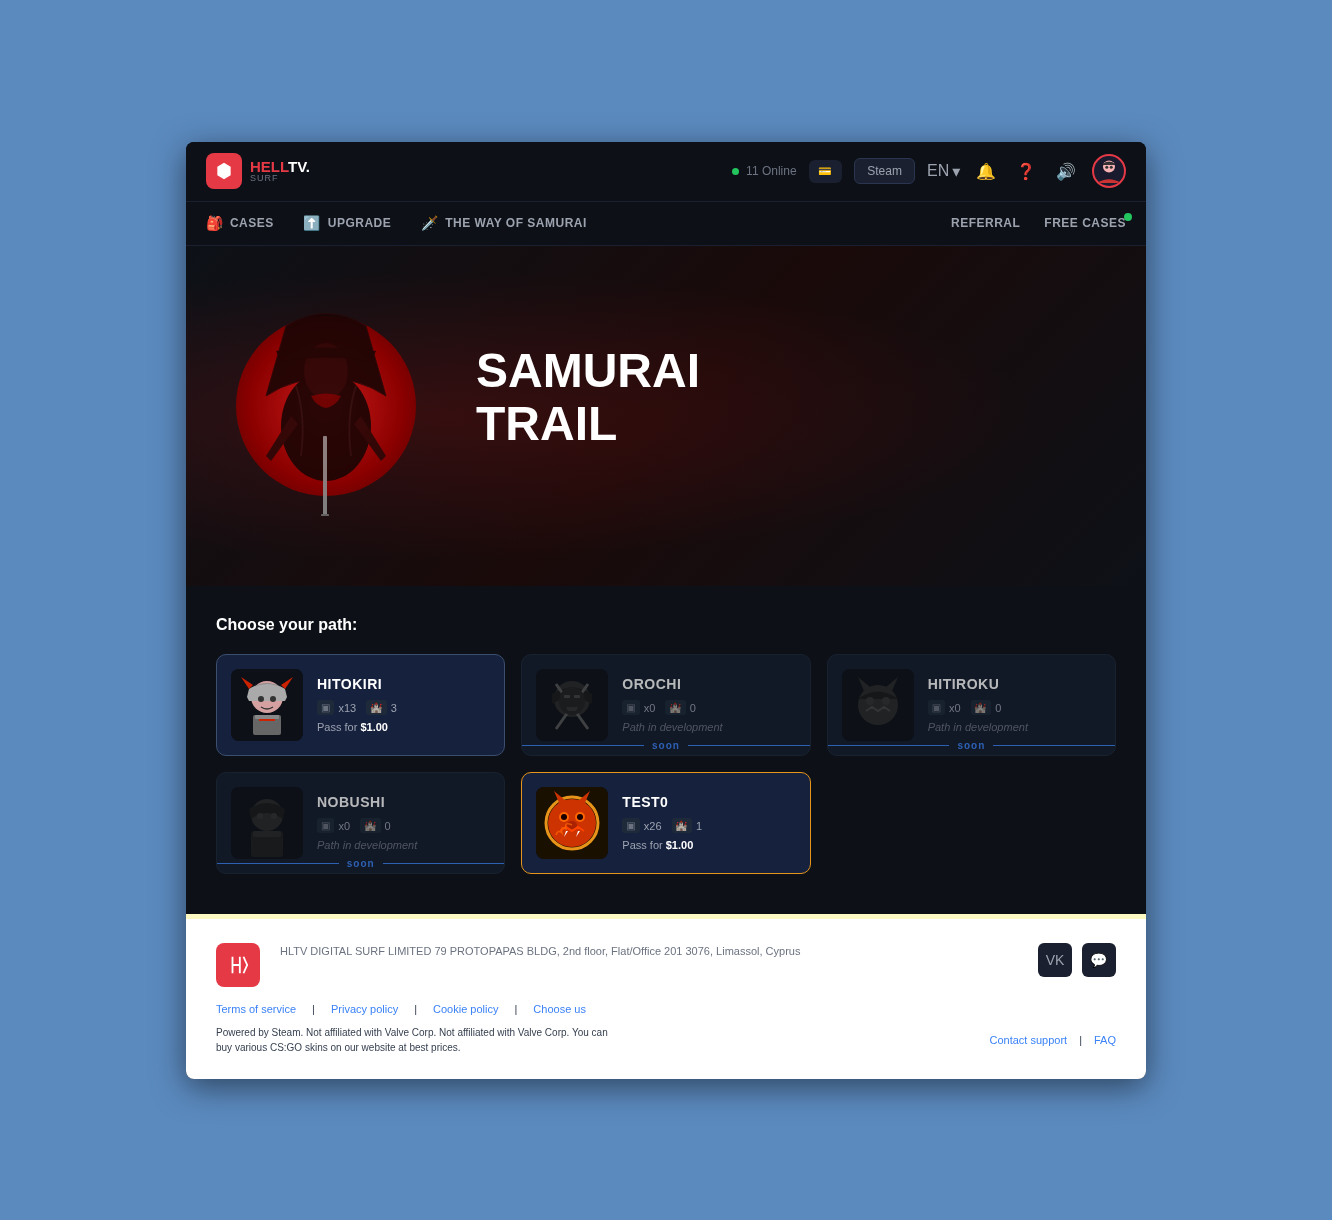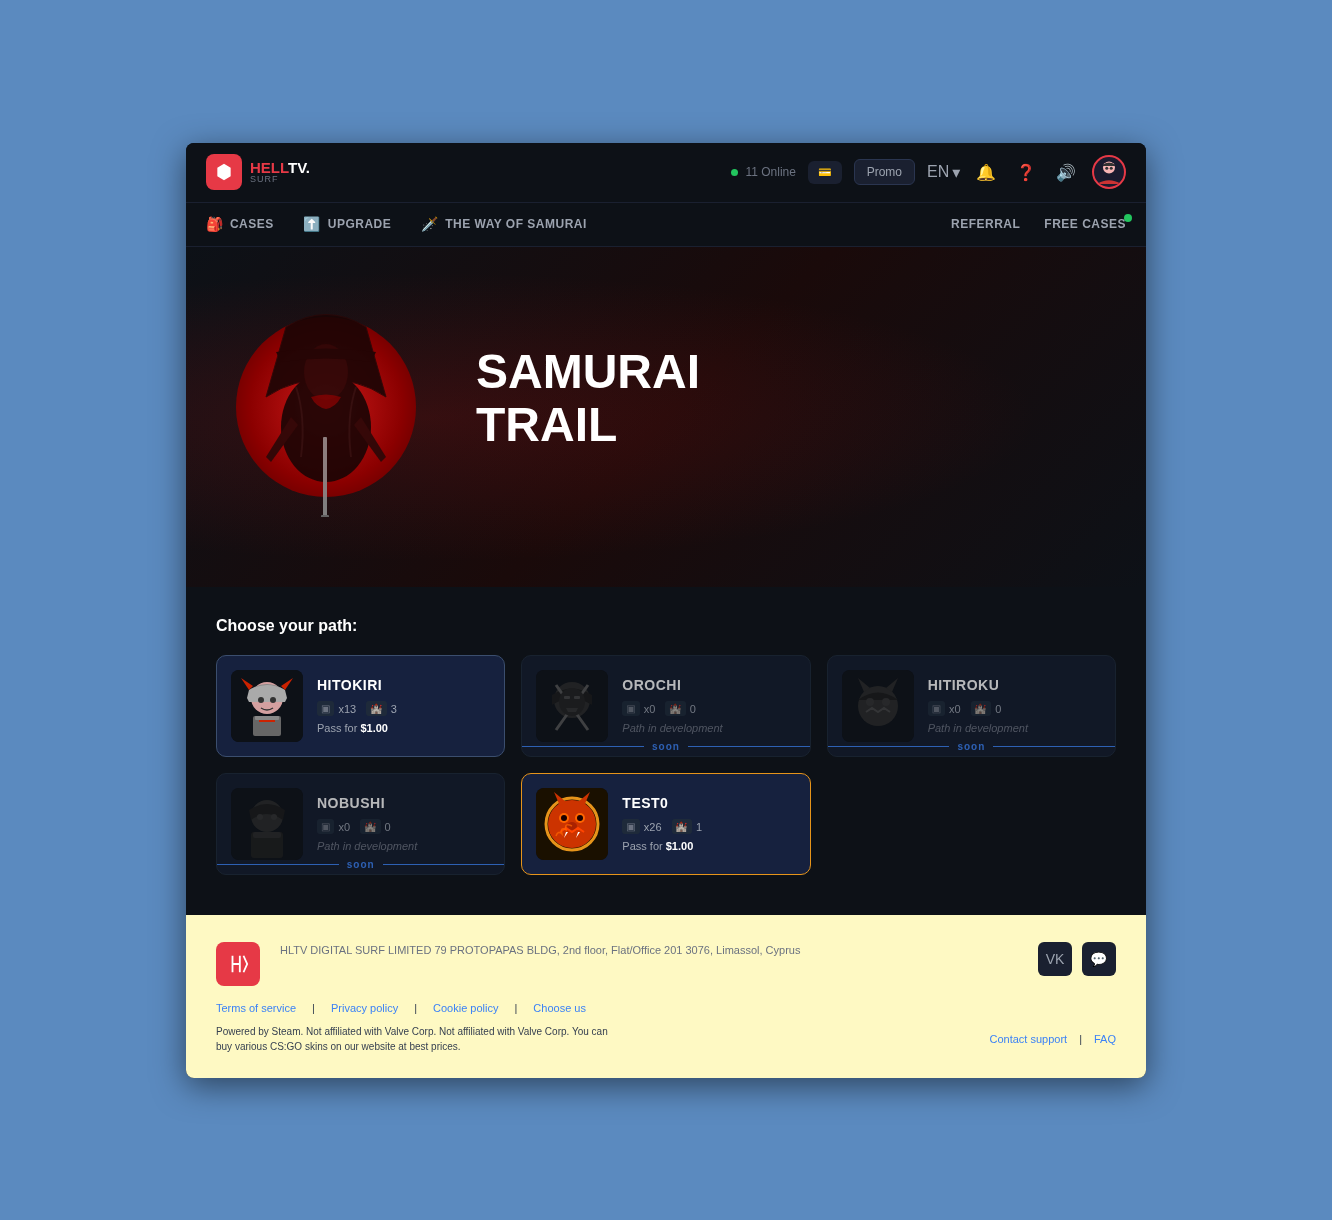--- a/index.html
+++ b/index.html
@@ -365,23 +365,23 @@
     
     .paths-row2 {
       display: grid;
       grid-template-columns: repeat(3, 1fr);
       gap: 16px;
       margin-top: 16px;
     }
 
     
     .footer {
-      background: #fef9c3;
+      background: #ffffff;
       padding: 24px 30px;
-      border-top: 3px solid #fef9c3;
+      border-top: 5px solid #fef9c3;
     }
     .footer-top {
       display: flex;
       align-items: flex-start;
       gap: 20px;
       margin-bottom: 16px;
     }
     .footer-logo-icon {
       width: 44px;
       height: 44px;
@@ -477,21 +477,21 @@
     </div>
 
     <div class="header-right">
       <div class="online-badge">
         <span class="online-dot"></span>
         <span>11 Online</span>
       </div>
       <button class="header-btn">
         <span>💳</span>
       </button>
-      <button class="promo-btn">Promo</button>
+      <button class="promo-btn">Steam</button>
       <button class="lang-btn">
         <span>EN</span>
         <span>▾</span>
       </button>
       <button class="icon-btn">🔔</button>
       <button class="icon-btn">❓</button>
       <button class="icon-btn">🔊</button>
       <div class="avatar">
         <svg viewBox="0 0 40 40" xmlns="http://www.w3.org/2000/svg">
           <rect width="40" height="40" fill="#1a1a2e"></rect>

